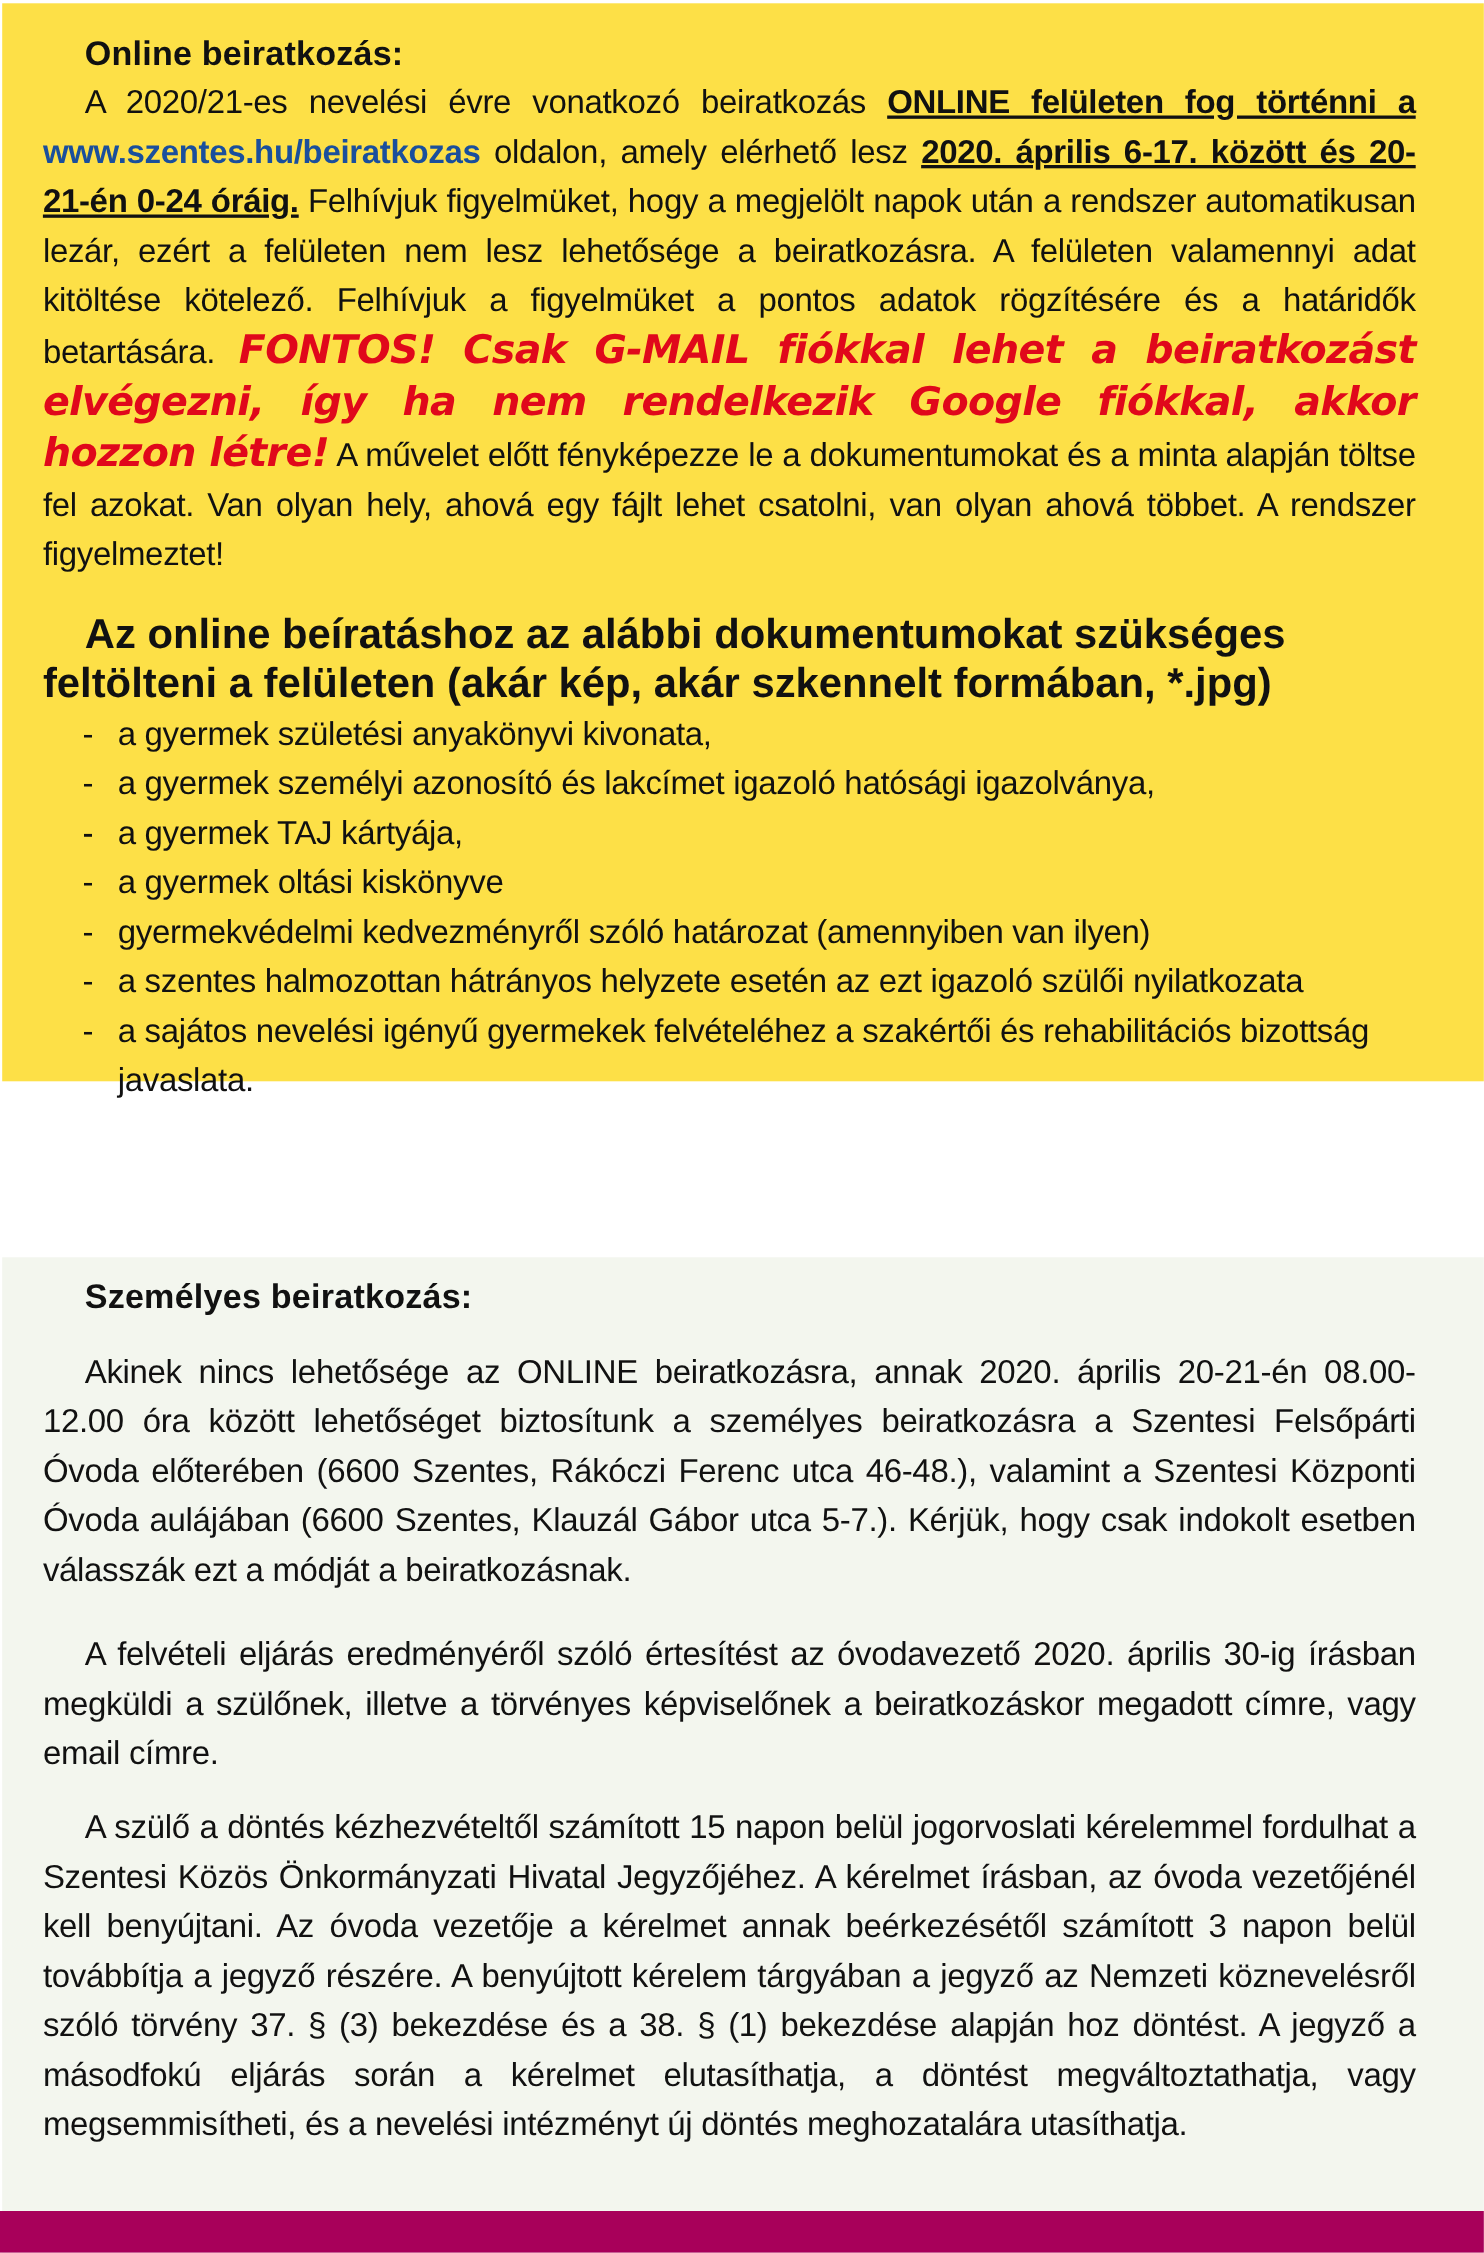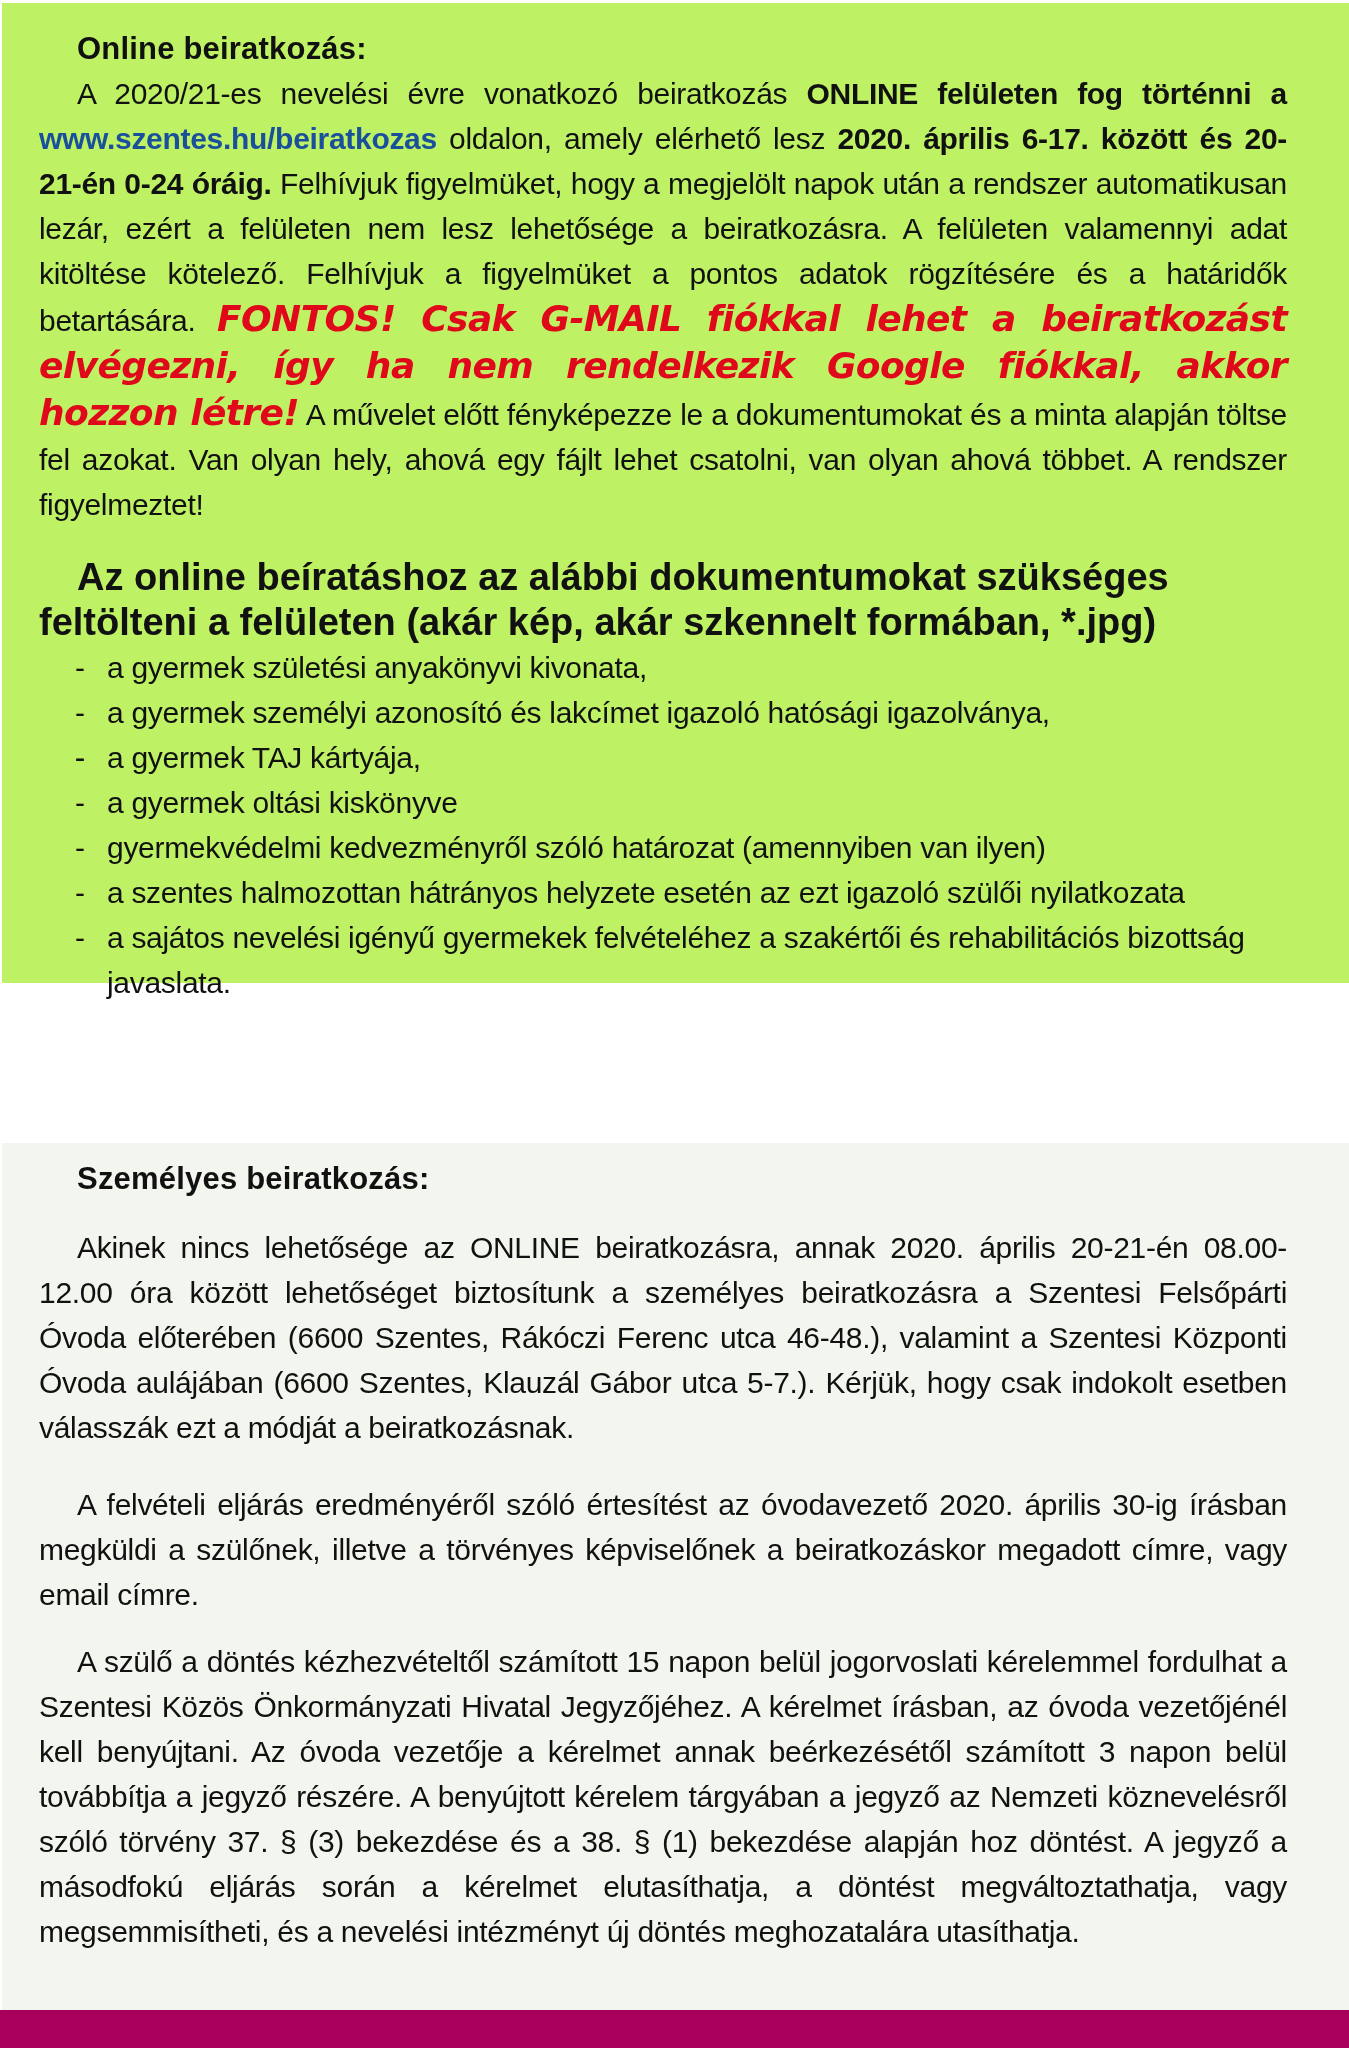--- a/index.html
+++ b/index.html
@@ -15,21 +15,21 @@
     .panel {
       position: absolute;
       left: 2px;
       right: 0;
       box-sizing: border-box;
       padding: 0 62px 0 37px;
     }
     .panel-online {
       top: 3px;
       height: 980px;
-      background: #bef264;
+      background: #fde047;
     }
     .panel-personal {
       top: 1143px;
       height: 942px;
       background: #f3f6ee;
     }
     .footer-bar {
       position: absolute;
       left: 0; right: 0;
       top: 2010px;
@@ -44,21 +44,21 @@
       letter-spacing: 0.2px;
     }
     .para {
       font-size: 30px;
       line-height: 45px;
       text-align: justify;
       margin: 0;
       text-indent: 38px;
       letter-spacing: -0.3px;
     }
-    .b { font-weight: bold; }
+    .b { font-weight: bold; text-decoration: underline; }
     .link { color: #1a4f9c; font-weight: bold; }
     .warn {
       color: #e0081b;
       font-weight: bold;
       font-style: italic;
       font-family: "DejaVu Sans", sans-serif;
       font-size: 36px;
       letter-spacing: -0.6px;
     }
     .subheading {

